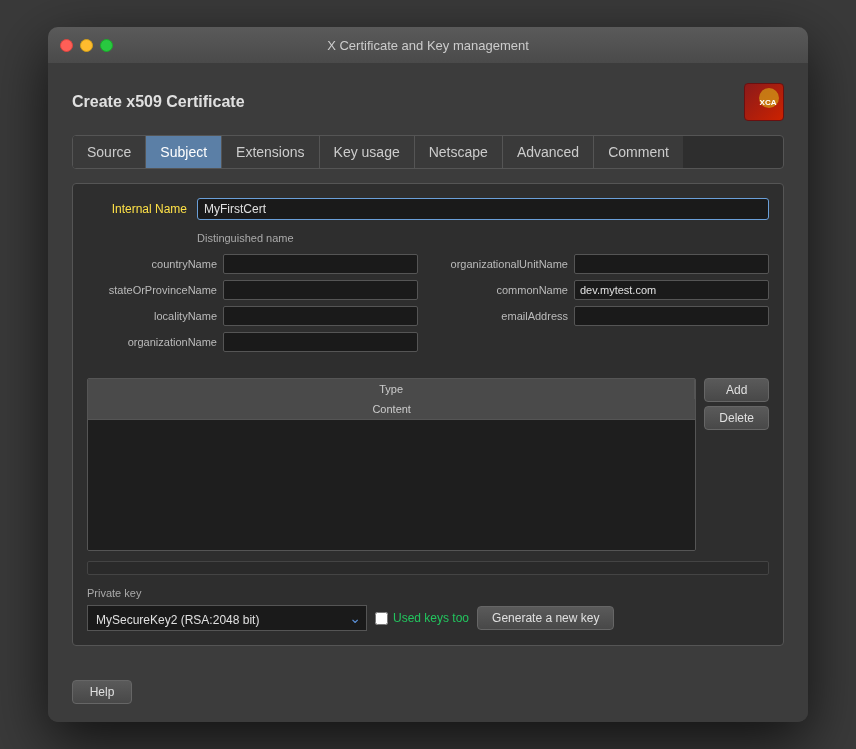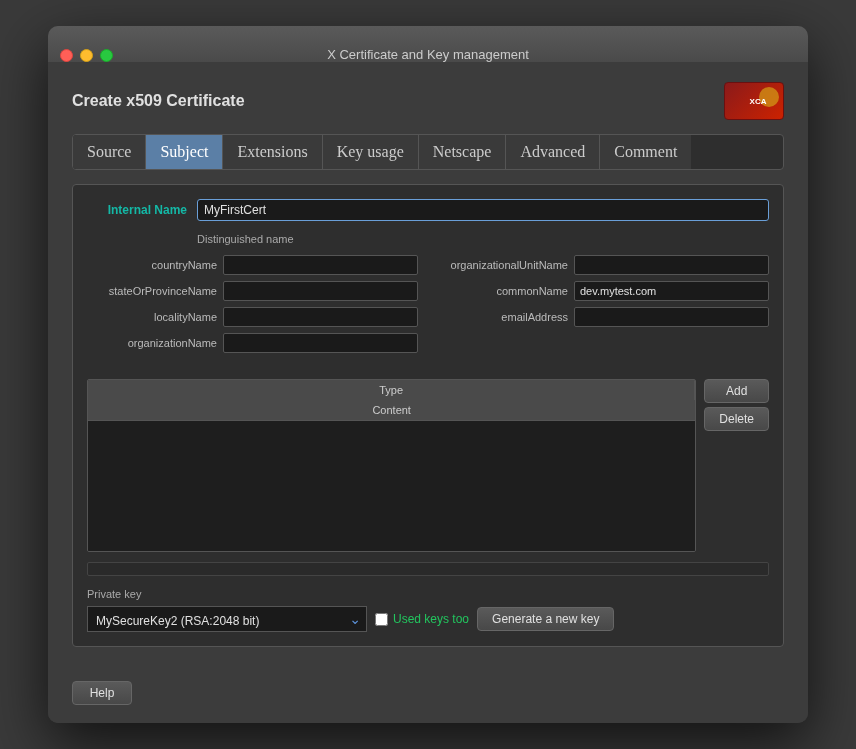--- a/index.html
+++ b/index.html
@@ -19,21 +19,21 @@
       background: #3c3c3c;
       border-radius: 10px;
       box-shadow: 0 20px 60px rgba(0,0,0,0.7);
       overflow: hidden;
     }
 
     .titlebar {
       background: linear-gradient(to bottom, #5a5a5a, #4a4a4a);
       height: 36px;
       display: flex;
-      align-items: flex-end;
+      align-items: center;
       padding: 0 12px;
       position: relative;
     }
 
     .traffic-lights {
       display: flex;
       gap: 7px;
     }
 
     .traffic-light {
@@ -67,21 +67,21 @@
       margin-bottom: 14px;
     }
 
     .dialog-title {
       color: #e0e0e0;
       font-size: 16px;
       font-weight: 600;
     }
 
     .logo-badge {
-      width: 60px;
+      width: 40px;
       height: 38px;
       background: linear-gradient(135deg, #8b1a1a, #cc2200);
       border-radius: 4px;
       display: flex;
       align-items: center;
       justify-content: center;
       color: #fff;
       font-size: 9px;
       font-weight: bold;
       border: 1px solid #6a1010;
@@ -106,27 +106,26 @@
       display: flex;
       margin-bottom: 14px;
       background: #2e2e2e;
       border: 1px solid #555;
       border-radius: 4px;
       overflow: hidden;
     }
 
     .tab {
       padding: 8px 14px;
-      font-size: 16px;
+      font-size: 14px;
       color: #ccc;
       cursor: pointer;
       border-right: 1px solid #555;
       background: #3a3a3a;
       user-select: none;
-      font-family: Liberation Serif, serif;
     }
 
     .tab:last-child { border-right: none; }
 
     .tab.active {
       background: #5b7fa6;
       color: #fff;
       font-weight: 500;
     }
 
@@ -137,26 +136,25 @@
       padding: 14px 14px 14px 14px;
     }
 
     .field-row {
       display: flex;
       align-items: center;
       margin-bottom: 8px;
     }
 
     .field-label {
-      color: #14b8a6;
+      color: #fde047;
       font-size: 12px;
       min-width: 110px;
       text-align: right;
       padding-right: 10px;
-      font-weight: bold;
     }
 
     .field-input {
       flex: 1;
       background: #1a1a1a;
       border: 1.5px solid #6a9fd8;
       border-radius: 3px;
       color: #e0e0e0;
       font-size: 12px;
       padding: 3px 6px;

